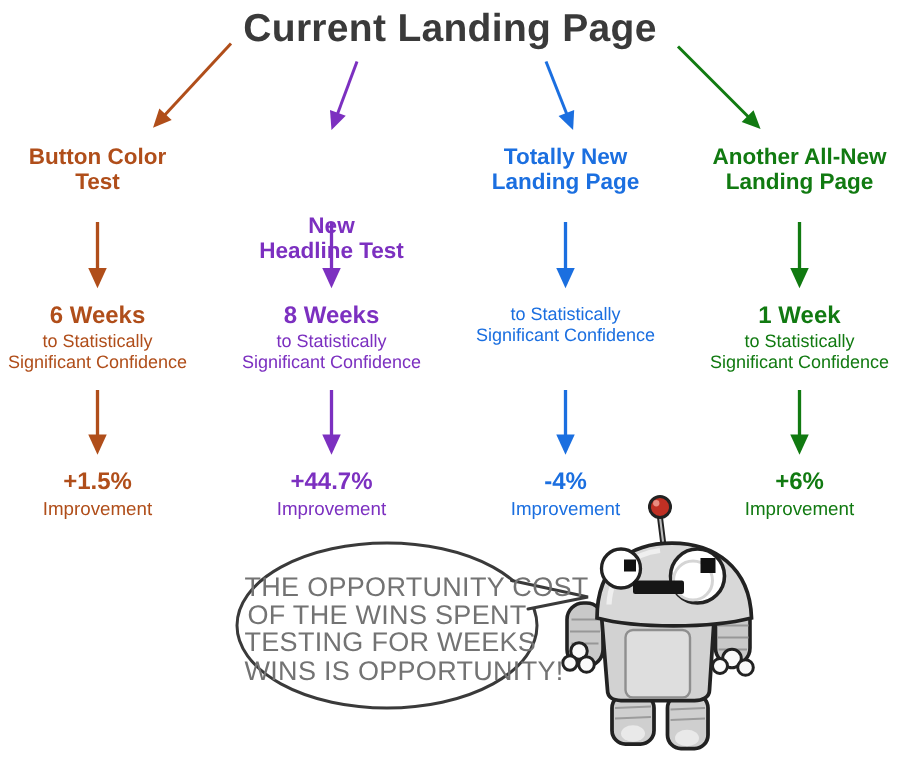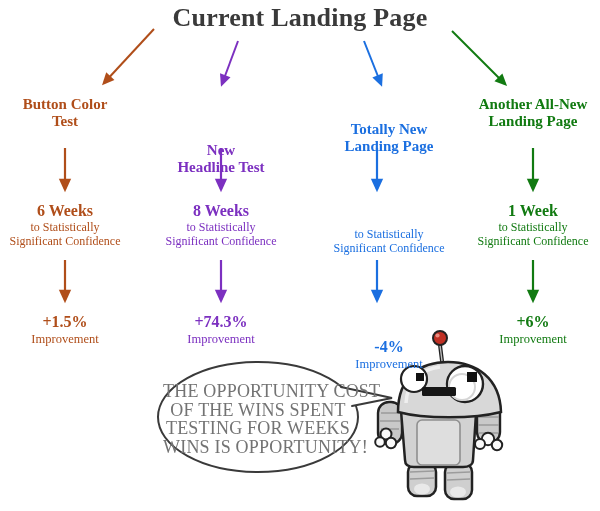--- a/index.html
+++ b/index.html
@@ -1,33 +1,33 @@
 <!DOCTYPE html>
 <html><head>
 <meta charset="utf-8">
 <style>
   html,body{margin:0;padding:0;background:#fff;}
   .canvas{
     position:relative;width:600px;height:511px;background:#fff;overflow:hidden;
-    font-family:Liberation Serif, serif;
+    font-family:Liberation Sans, sans-serif;
   }
   .layer{position:absolute;left:0;top:0;}
   .page-title{
     position:absolute;top:3px;left:0;width:600px;text-align:center;
     font-size:26px;font-weight:bold;color:#3A3A3A;letter-spacing:0.2px;
   }
   .col{position:absolute;width:170px;text-align:center;}
   .col-header{top:96px;font-size:15px;font-weight:bold;line-height:17px;}
   .col-duration{top:202px;}
   .col-improve{top:313px;}
   .big{font-size:16px;font-weight:bold;line-height:18px;}
   .small{font-size:12px;line-height:14px;}
   .improve-label{font-size:12.5px;line-height:15px;margin-top:1px;}
   
-  .cx0{left:-20px;} .cx1{left:136px;} .cx2{left:304px;margin-top:25px;} .cx3{left:448px;}
+  .cx0{left:-20px;} .cx1{left:136px;} .cx2{left:292px;} .cx3{left:448px;}
   .bubble-text{
     position:absolute;left:163px;top:382px;width:190px;text-align:center;
     font-size:18px;line-height:18.5px;color:#737373;letter-spacing:0.2px;
   }
   .bubble-text div{white-space:nowrap;}
   svg{display:block;}
 </style>
 </head>
 <body>
 
@@ -152,21 +152,21 @@
   <div class="col col-header cx1" style="color: rgb(124, 48, 192); margin-top: 46px;">
     <div>New</div>
     <div>Headline Test</div>
   </div>
   <div class="col col-duration cx1" style="color: rgb(124, 48, 192); text-align: center;">
     <div class="big">8 Weeks</div>
     <div class="small">to Statistically</div>
     <div class="small">Significant Confidence</div>
   </div>
   <div class="col col-improve cx1" style="color: rgb(124, 48, 192);">
-    <div class="big">+74.3%</div>
+    <div class="big">+44.7%</div>
     <div class="improve-label">Improvement</div>
   </div>
 
   <div class="col col-header cx2" style="color: rgb(27, 111, 224);">
     <div>Totally New</div>
     <div>Landing Page</div>
   </div>
   <div class="col col-duration cx2" style="color: rgb(27, 111, 224);">
     <div class="small">to Statistically</div>
     <div class="small">Significant Confidence</div>

